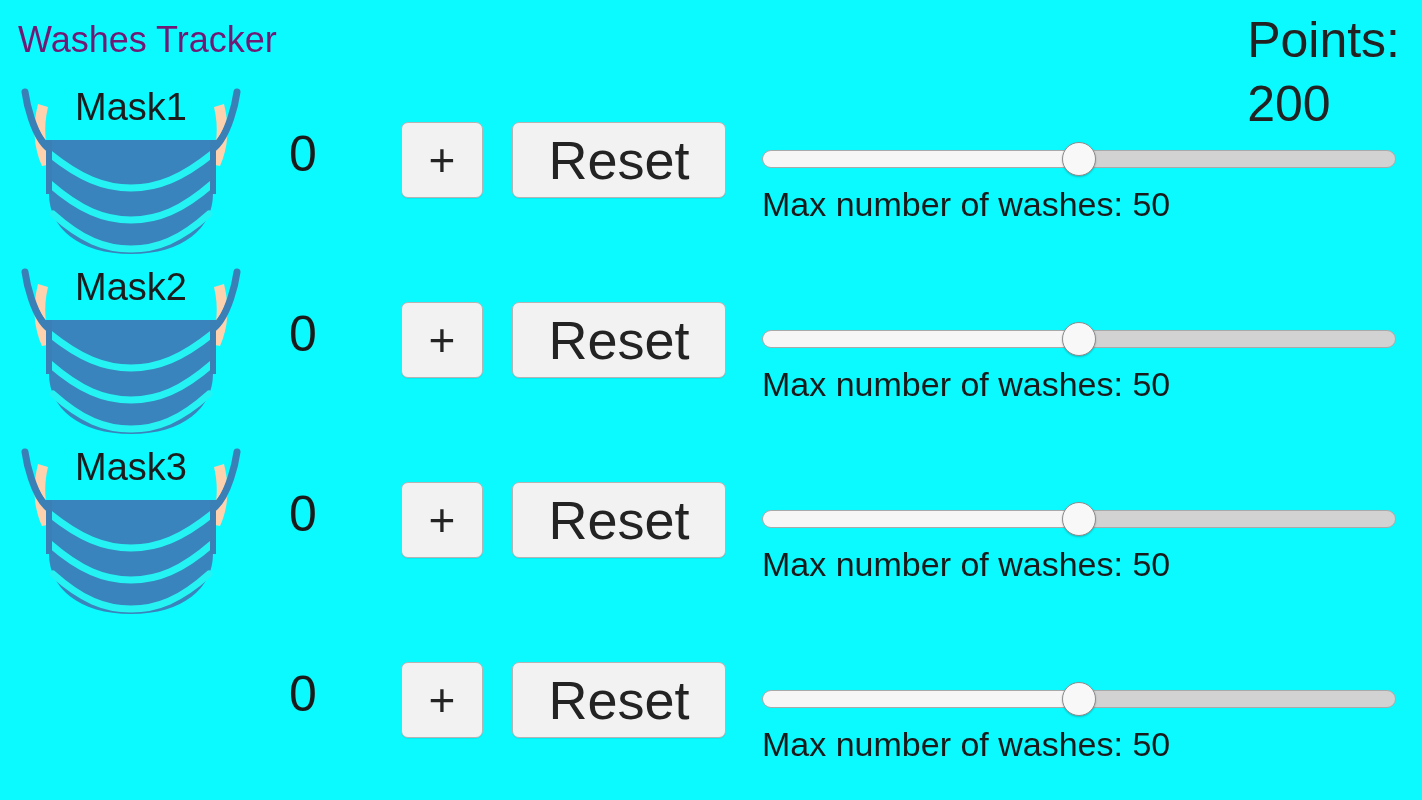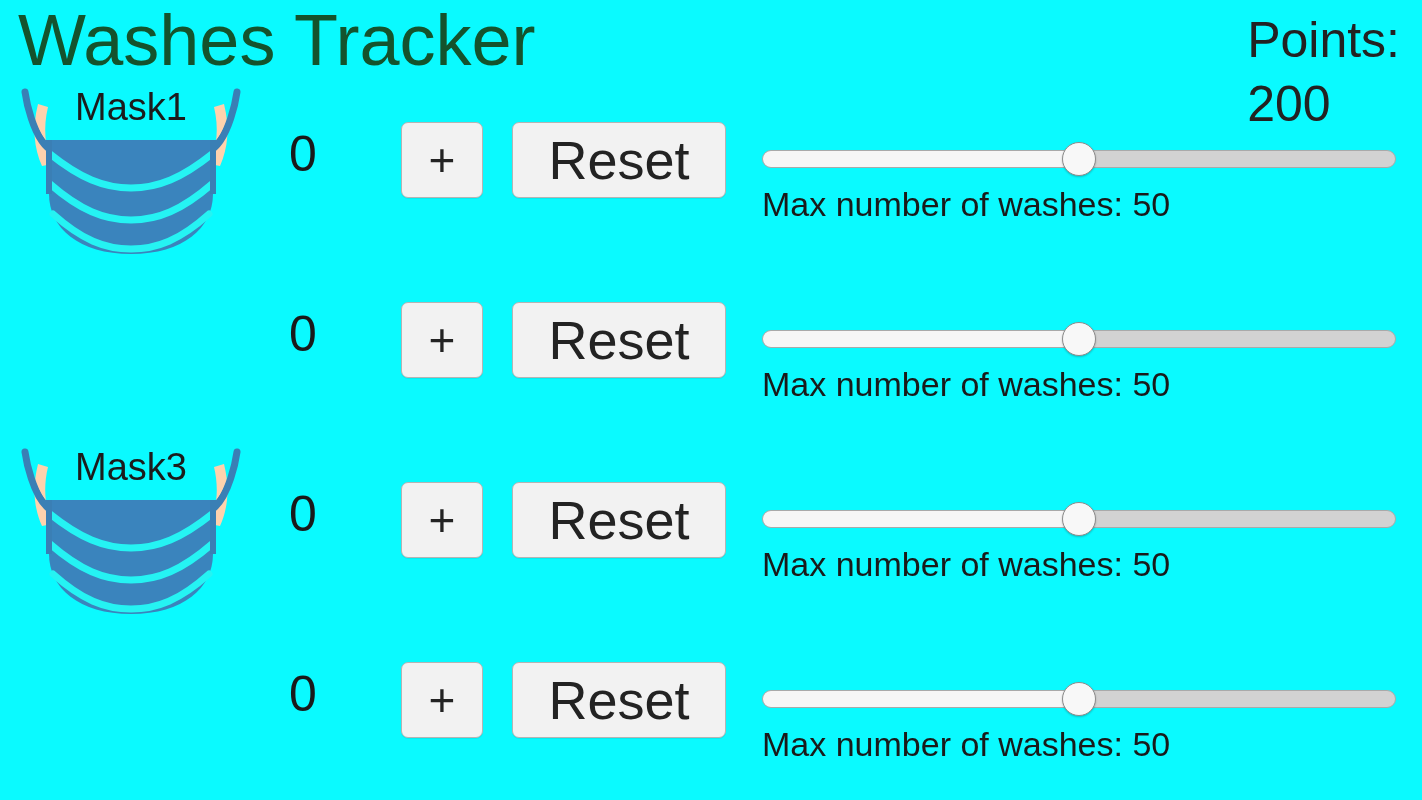--- a/index.html
+++ b/index.html
@@ -21,24 +21,24 @@
     position: absolute;
     top: 0;
     left: 0;
     width: 1422px;
     height: 80px;
   }
   #app-title {
     position: absolute;
     left: 18px;
     top: 8px;
-    font-size: 72px;
+    font-size: 36px;
     line-height: 64px;
     font-weight: 400;
-    color: #14532d;
+    color: #701a75;
     white-space: nowrap;
   }
   #points-display {
     position: absolute;
     right: 22px;
     top: 8px;
     font-size: 50px;
     line-height: 64px;
     font-weight: 400;
     color: #222222;
@@ -225,20 +225,41 @@
         <div class="slider-fill" style="width: 50%;"></div>
       </div>
       <div class="slider-thumb" style="left: 50%;"></div>
     </div>
 
     <div class="slider-caption">Max number of washes: 50</div>
   </div>
 
   <div class="mask-row">
 
+    <div class="mask-icon-wrap">
+      <svg class="mask-svg" viewBox="0 0 246 178" xmlns="http://www.w3.org/2000/svg">
+
+        <path d="M30 22 C24 46 26 66 34 84 L44 82 C37 64 35 46 40 25 Z" fill="#ffd2ad"></path>
+        <path d="M216 22 C222 46 220 66 212 84 L202 82 C209 64 211 46 206 25 Z" fill="#ffd2ad"></path>
+
+        <path d="M19 12 C19 12 26 66 46 74 L200 74 C220 66 227 12 227 12
+                 C227 12 218 58 200 64 L46 64 C28 58 19 12 19 12 Z" fill="#3a7fb5"></path>
+        <path d="M17 10 C17 10 24 60 46 70 L200 70 C222 60 229 10 229 10" fill="none" stroke="#3a7fb5" stroke-width="7" stroke-linecap="round"></path>
+
+        <path d="M41 58 L205 58 L205 112 C205 146 175 172 123 172 C71 172 41 146 41 112 Z" fill="#3a84bd"></path>
+
+        <path d="M42 72 C72 96 96 106 123 106 C150 106 174 96 204 72" fill="none" stroke="#25f3f3" stroke-width="7" stroke-linecap="round"></path>
+        <path d="M42 102 C72 128 96 138 123 138 C150 138 174 128 204 102" fill="none" stroke="#25f3f3" stroke-width="7" stroke-linecap="round"></path>
+        <path d="M45 132 C74 158 97 167 123 167 C149 167 172 158 201 132" fill="none" stroke="#25f3f3" stroke-width="7" stroke-linecap="round"></path>
+
+        <path d="M41 58 L41 112" fill="none" stroke="#3a7fb5" stroke-width="6"></path>
+        <path d="M205 58 L205 112" fill="none" stroke="#3a7fb5" stroke-width="6"></path>
+      </svg>
+      <div class="mask-name">Mask2</div>
+    </div>
 
     <div class="wash-count">0</div>
 
     <button class="btn btn-plus">+</button>
     <button class="btn btn-reset">Reset</button>
 
     <div class="slider-wrap">
       <div class="slider-track">
         <div class="slider-fill" style="width: 50%;"></div>
       </div>

